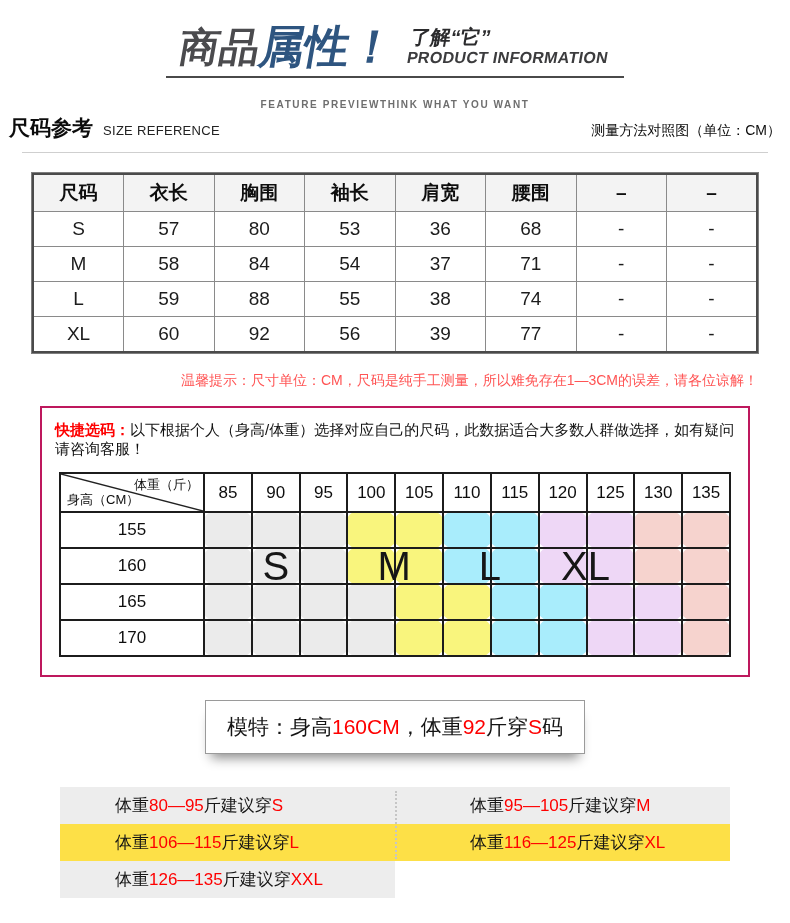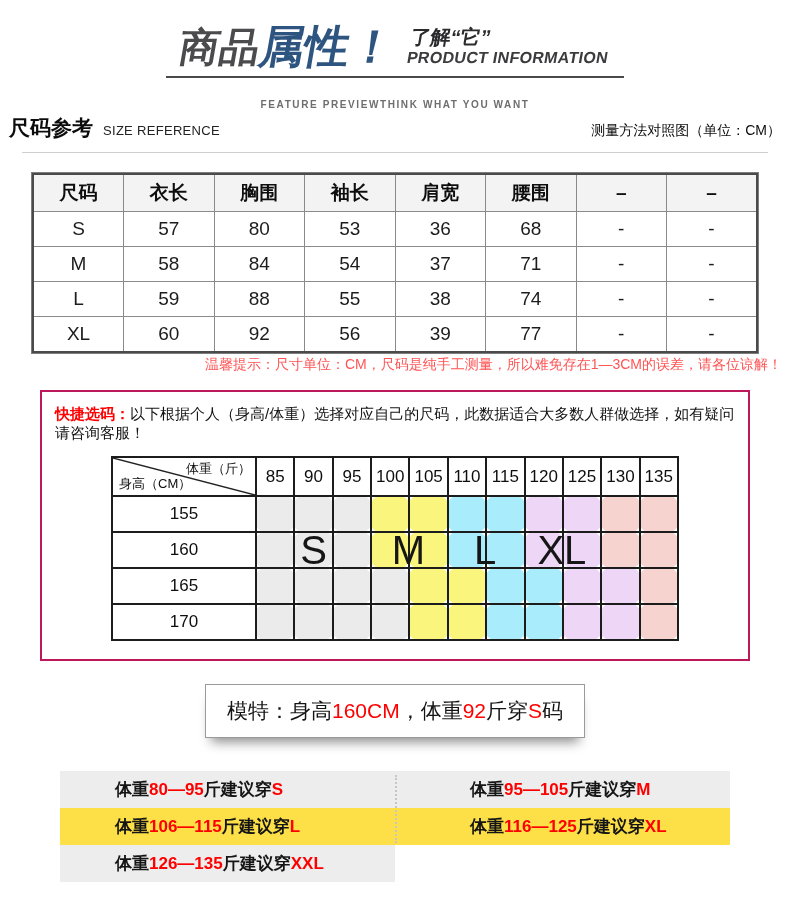--- a/index.html
+++ b/index.html
@@ -28,27 +28,27 @@
   .sec-right{font-size:14px;color:#0c0c0c;}
   .rule{border-top:1px solid #cfcfcf;margin:10px 22px 0;}
 
   
   .size-wrap{margin:19px 31px 0;border:1px solid #7d7d7d;padding:0;}
   .size-table{width:100%;border-collapse:collapse;border:2px solid #4a4a4a;table-layout:fixed;}
   .size-table th{background:#f3f3f3;font-weight:700;height:34px;font-size:19px;
        border:1px solid #8a8a8a;color:#0e0e0e;}
   .size-table td{height:32px;font-size:19px;text-align:center;border:1px solid #8a8a8a;color:#1c1c1c;}
 
-  .tip{text-align:right;padding-right:8px;color:#ff5454;font-size:14px;margin-top:2px;}
+  .tip{text-align:right;padding-right:32px;color:#ff5454;font-size:14px;margin-top:18px;}
 
   
   .quick-box{margin:16px 40px 0;border:2px solid #be185d;padding:13px 0 18px;background:#fff;}
   .quick-head{padding-left:13px;font-size:15px;color:#111;}
   .quick-label{color:#fe0000;font-weight:700;}
-  .quick-table{border-collapse:collapse;table-layout:fixed;margin:13px auto 0;width:568px;}
+  .quick-table{border-collapse:collapse;table-layout:fixed;margin:13px auto 0;width:672px;}
   .quick-table th,.quick-table td{border:2px solid #1c1c1c;height:34px;text-align:center;
        font-size:17px;font-weight:400;padding:0;color:#0e0e0e;}
   .quick-table tr:first-child th{height:37px;}
   .corner{width:142px;position:relative;background:#fff;}
   .corner svg{position:absolute;left:0;top:0;width:100%;height:100%;}
   .ct{position:absolute;top:2px;right:4px;font-size:13px;}
   .cb{position:absolute;bottom:2px;left:6px;font-size:13px;}
   .quick-table td{position:relative;border-radius:9px;}
   td.gray{background:#ebebeb;}  td.yellow{background:#f9f57d;}
   td.cyan{background:#a9edfc;}  td.purple{background:#eed7f6;}
@@ -59,21 +59,21 @@
 
   
   .model-box{width:378px;margin:23px auto 0;border:1px solid #9a9a9a;background:#fff;
        box-shadow:0 10px 11px -6px rgba(0,0,0,0.45);text-align:center;
        font-size:21px;padding:12px 0;color:#141414;}
   .red{color:#fe0000;}
 
   
   .recs{margin:33px 60px 0;position:relative;}
   .rec-row{display:flex;height:37px;line-height:37px;font-size:17px;}
-  .rec-cell{width:50%;padding-left:55px;box-sizing:border-box;white-space:nowrap;color:#151515;font-weight:bold;}
+  .rec-cell{width:50%;padding-left:55px;box-sizing:border-box;white-space:nowrap;color:#151515;}
   .rec-cell.rt{padding-left:75px;}
   .bg-g{background:#ededed;} .bg-l{background:#fde047;} .bg-w{background:transparent;}
   .rec-divider{position:absolute;left:50%;top:4px;height:68px;border-left:2px dotted #c6c6c6;}
 </style>
 </head>
 <body>
 
 <div class="header">
   <div class="title-underline-wrap">
     <div class="title-row">

